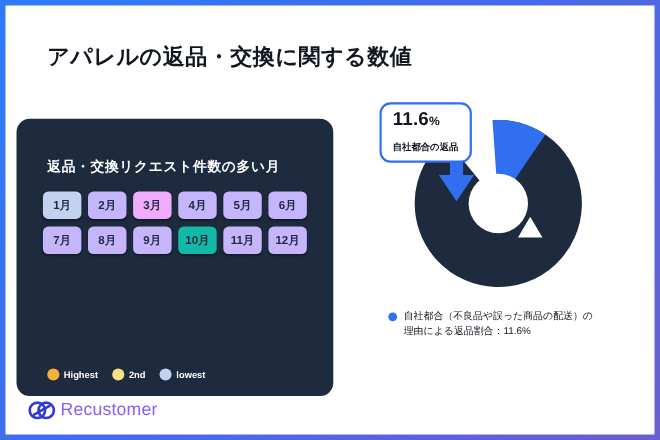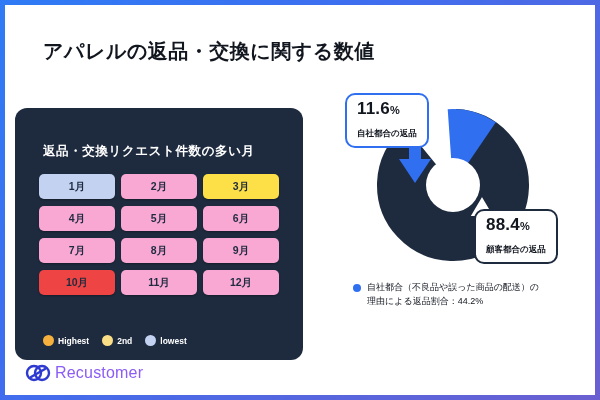--- a/index.html
+++ b/index.html
@@ -48,37 +48,37 @@
     font-weight:700;
     color:#ffffff;
     letter-spacing:0.6px;
     white-space:nowrap;
   }
   .month-grid {
     position:absolute;
     left:24px; top:66px;
     width:240px;
     display:grid;
-    grid-template-columns:repeat(3, 1fr);
+    grid-template-columns:repeat(6, 1fr);
     gap:7px 6px;
   }
   .month-cell {
     height:25px;
     border-radius:5px;
-    background:#f9a8d4;
+    background:#c4b5fd;
     color:#1e2b3f;
     font-size:10.5px;
     font-weight:700;
     display:flex;
     align-items:center;
     justify-content:center;
     box-shadow:0 1px 2px rgba(0,0,0,0.35);
   }
-  .month-cell.highest { background:#ef4444; }
-  .month-cell.second  { background:#fde047; }
+  .month-cell.highest { background:#14b8a6; }
+  .month-cell.second  { background:#f0abfc; }
   .month-cell.lowest  { background:#c4d2f2; }
 
   .panel-legend {
     position:absolute;
     left:28px; bottom:14px;
     display:flex;
     align-items:center;
     gap:13px;
     margin-top:41px;
   }
@@ -235,32 +235,28 @@
 
       <svg style="position:absolute;left:130px;top:100px;z-index:5;" width="34" height="26" viewBox="0 0 34 26">
         <path d="M4 24 L17 2 L30 24 Z" fill="#ffffff" stroke="#1e2b3f" stroke-width="2.2"></path>
       </svg>
 
       <div class="callout callout-top">
         <div class="callout-pct"><span>11.6</span><span class="unit">%</span></div>
         <div class="callout-sub">自社都合の返品</div>
       </div>
 
-      <div class="callout callout-bottom">
-        <div class="callout-pct"><span>88.4</span><span class="unit">%</span></div>
-        <div class="callout-sub">顧客都合の返品</div>
-      </div>
     </div>
 
     <div class="bullet-list">
       <div class="bullet-row">
         <span class="bullet-dot blue"></span>
         <span class="bullet-text">
           <span>自社都合（不良品や誤った商品の配送）の</span><br>
-          <span>理由による返品割合：44.2%</span>
+          <span>理由による返品割合：11.6%</span>
         </span>
       </div>
     </div>
 
     <div class="logo-block">
       <svg width="26" height="20" viewBox="0 0 26 20">
         <circle cx="9" cy="10" r="7" fill="none" stroke="#2f3bd0" stroke-width="2.4"></circle>
         <circle cx="17" cy="10" r="7" fill="none" stroke="#2f3bd0" stroke-width="2.4"></circle>
         <line x1="6" y1="14" x2="20" y2="6" stroke="#2f3bd0" stroke-width="2.4" stroke-linecap="round"></line>
       </svg>

